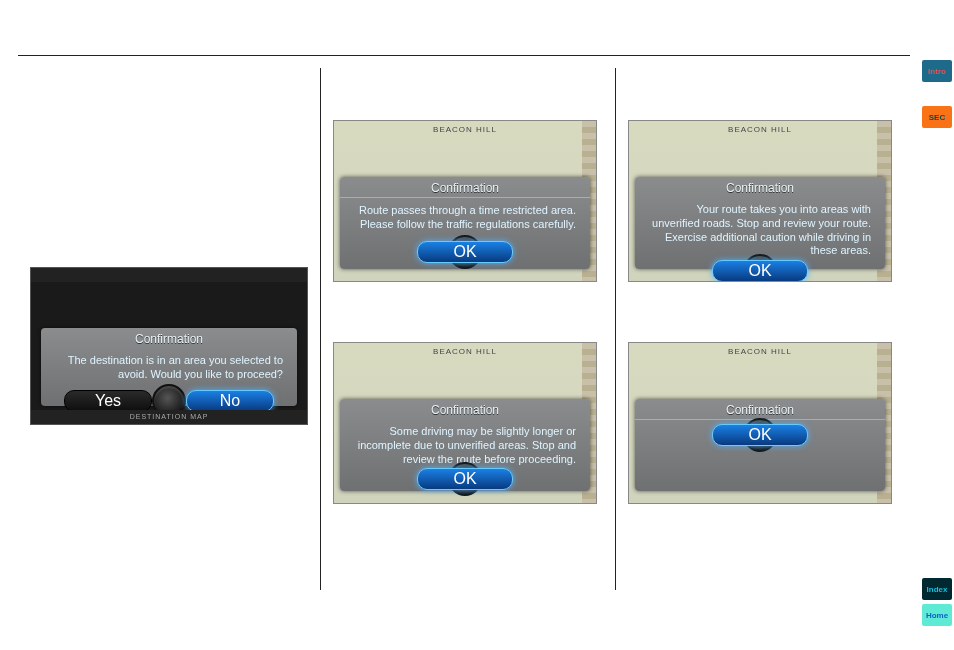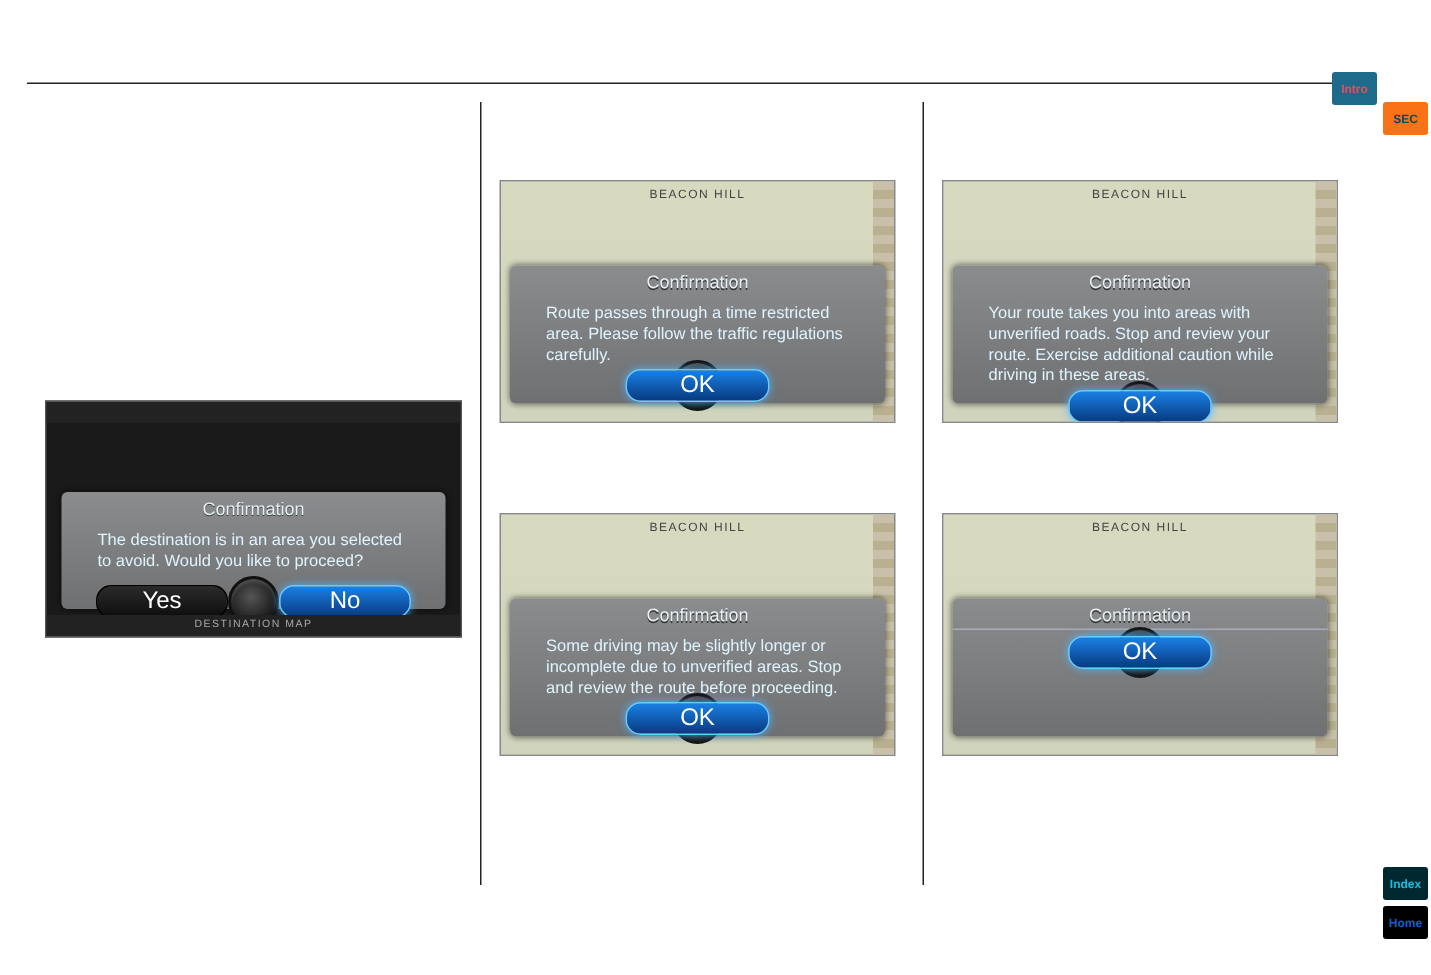--- a/index.html
+++ b/index.html
@@ -37,23 +37,23 @@
     border-left: 1px solid #222;
     margin-top: 8px;
     margin-bottom: 50px;
   }
   .col1 { display: flex; flex-direction: column; justify-content: center; padding-top: 40px; }
   .col2, .col3 { padding-top: 60px; }
 
   .side-tabs {
     position: absolute;
     right: 2px;
-    top: 48px;
-    display: flex;
-    flex-direction: row;
+    top: 60px;
+    display: flex;
+    flex-direction: column;
     gap: 4px;
   }
   .side-tabs-bottom {
     position: absolute;
     right: 2px;
     bottom: 24px;
     display: flex;
     flex-direction: column;
     gap: 4px;
   }
@@ -63,21 +63,21 @@
     font-size: 8px;
     font-weight: bold;
     display: flex;
     align-items: center;
     justify-content: center;
     border-radius: 2px;
   }
   .tab-intro { background: #1e6a8a; color: #d55; }
   .tab-sec   { background: #f97316; color: #0b4a50; margin-top: 20px; }
   .tab-index { background: #002830; color: #12c0e0; }
-  .tab-home  { background: #000000; color: #1060d0; }
+  .tab-home  { background: #5eead4; color: #1060d0; }
 
   
   .shot {
     position: relative;
     width: 262px;
     height: 160px;
     margin-bottom: 60px;
     border: 1px solid #888;
     background: linear-gradient(#d8dac0, #d0d4bc);
     overflow: hidden;
@@ -143,22 +143,23 @@
   }
   .dialog-sep {
     height: 1px;
     background: #aab;
     margin: 0 0 2px;
   }
   .dialog-body {
     flex: 1;
     font-size: 11px;
     line-height: 1.25;
-    padding: 4px 24px 0;
+    padding: 4px 14px 0;
     color: #dff4ff;
+    text-align: right;
   }
   .dialog-buttons {
     display: flex;
     align-items: center;
     justify-content: center;
     padding: 2px 0 6px;
     gap: 0;
     position: relative;
   }
   .rotary {

